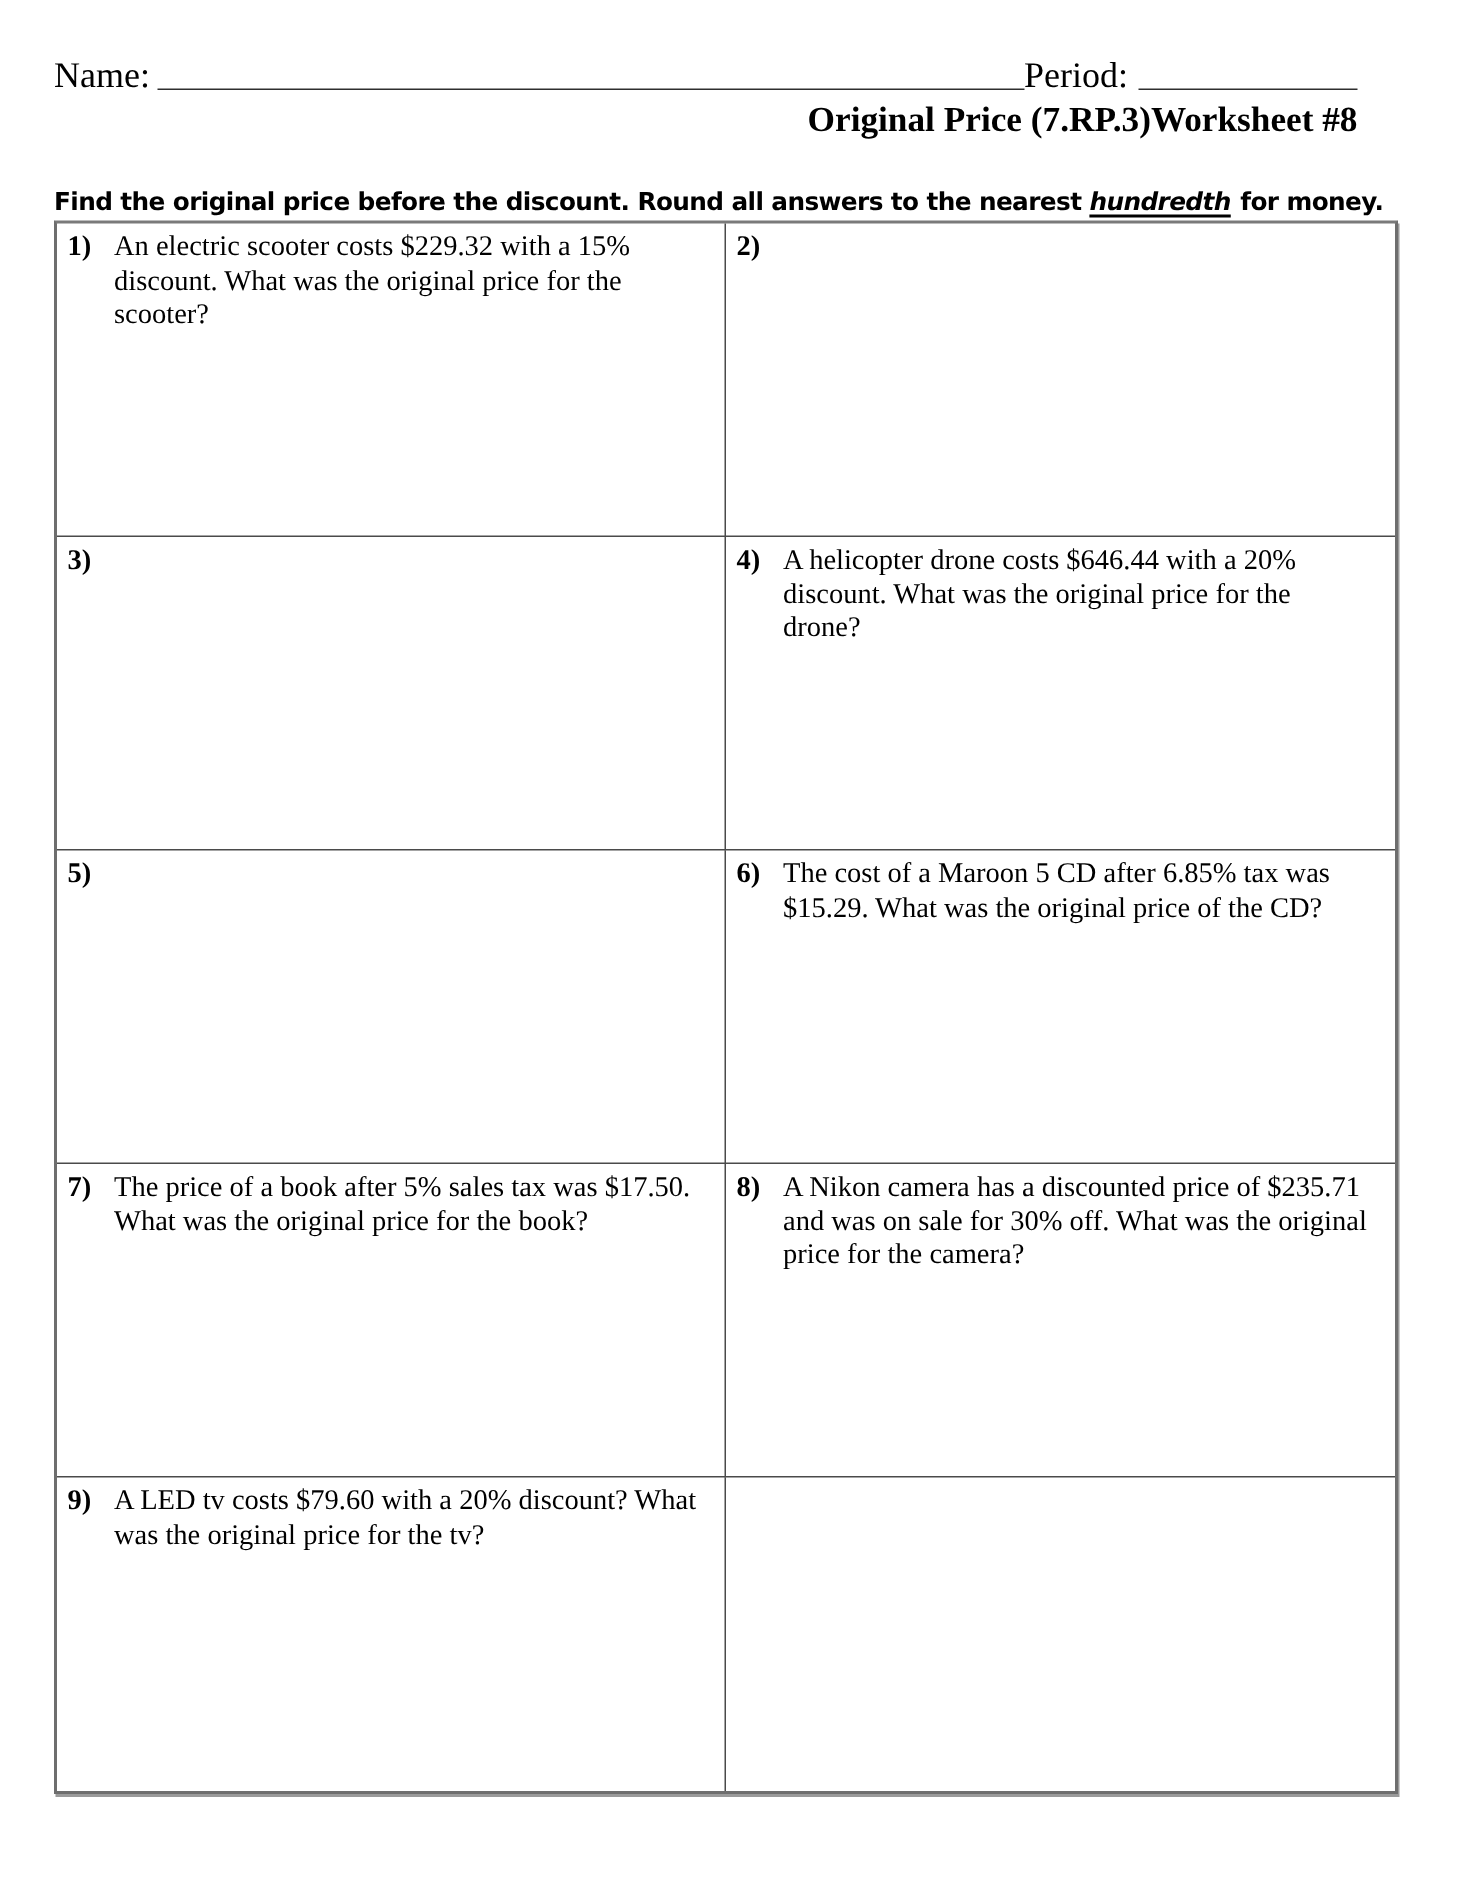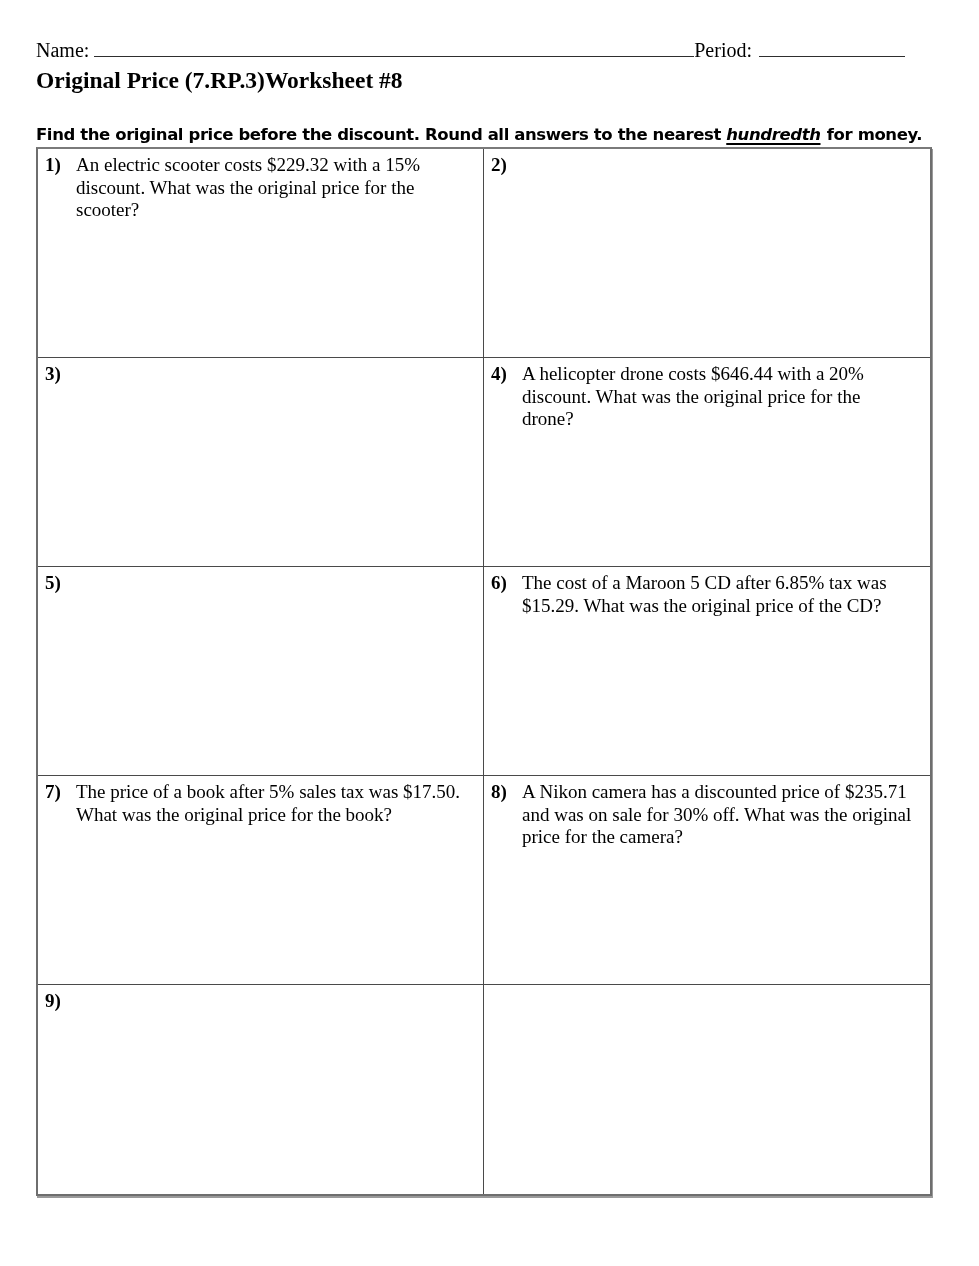--- a/index.html
+++ b/index.html
@@ -10,41 +10,41 @@
     position: relative;
     font-family: "Liberation Serif", serif;
     color: #000000;
     padding: 39px 0 0 36px;
   }
   .page { width: 896px; }
 
   
   .name-row {
     display: flex;
-    align-items: flex-start;
+    align-items: center;
     width: 869px;
     height: 25px;
-    font-size: 20px;
+    font-size: 24px;
   }
   .name-label, .period-label { white-space: nowrap; line-height: 23px; }
   .fill-line {
     flex: 1 1 auto;
     border-bottom: 1.6px solid #2e2e2e;
     margin: 0 0 2px 5px;
     height: 18px;
   }
   .period-line {
     width: 146px;
     border-bottom: 1.6px solid #2e2e2e;
     margin: 0 0 2px 7px;
     height: 18px;
   }
   .title-row {
     display: flex;
-    justify-content: flex-start;
+    justify-content: flex-end;
     align-items: baseline;
     width: 869px;
     margin-top: 3px;
     font-size: 23.5px;
     font-weight: bold;
   }
 
   
   .instructions {
     margin-top: 31px;
@@ -148,17 +148,18 @@
       <div class="ptext">The price of a book after 5% sales tax was $17.50. What was the original price for the book?</div>
     </div>
 
     <div class="cell">
       <span class="num">8)</span>
       <div class="ptext">A Nikon camera has a discounted price of $235.71 and was on sale for 30% off. What was the original price for the camera?</div>
     </div>
 
     <div class="cell">
       <span class="num">9)</span>
+      <div class="ptext">A LED tv costs $79.60 with a 20% discount? What was the original price for the tv?</div>
     </div>
 
 
   </div>
 </div>
 
 </body></html>

